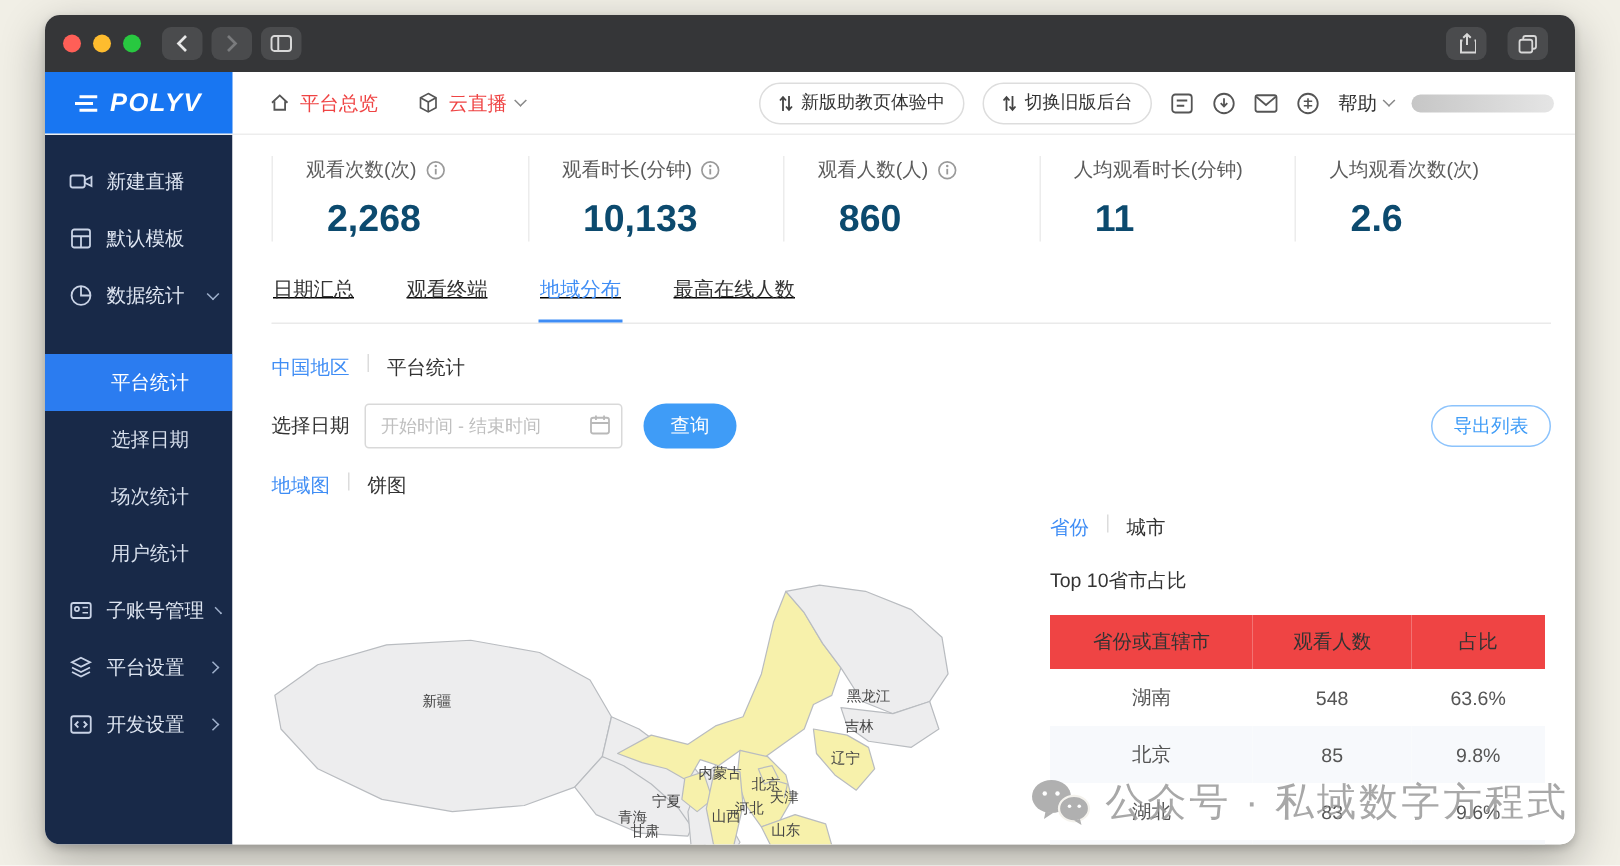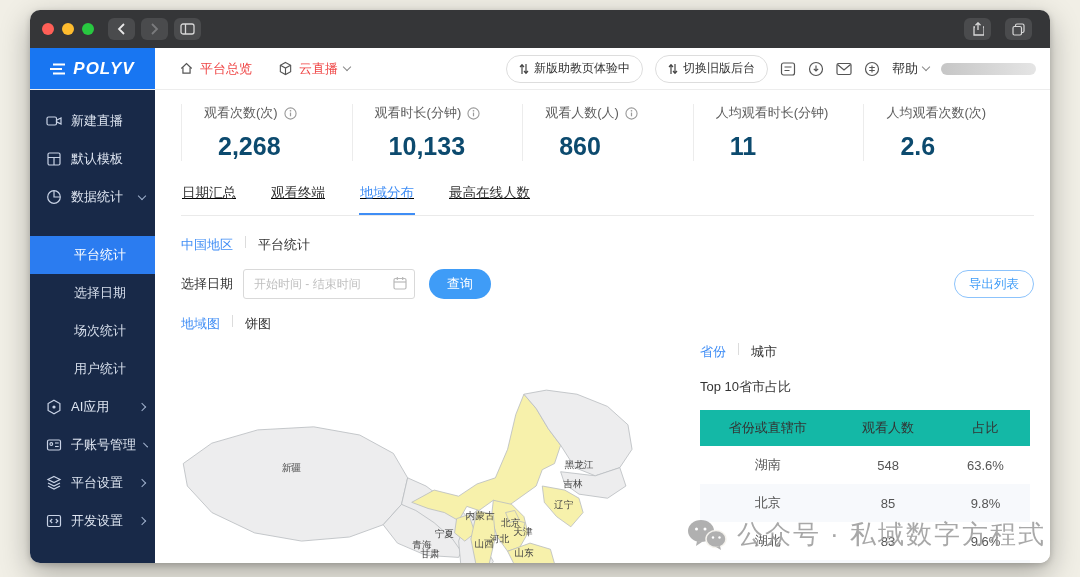--- a/index.html
+++ b/index.html
@@ -81,21 +81,21 @@
   .view-row { margin-top:16px; }
 
   
   .content-row { position:relative; flex:1; margin-top:4px; }
   .map-wrap { position:absolute; left:-10px; top:44px; width:510px; height:210px; }
   .map-wrap text { font-size:9.5px; fill:#444; text-anchor:middle; }
 
   .panel { position:absolute; right:4px; top:6px; width:330px; }
   .panel-title { margin-top:17px; font-size:13px; color:#333; }
   table.rank { margin-top:14px; width:100%; border-collapse:collapse; font-size:13px; text-align:center; }
-  table.rank th { height:36px; background:#14b8a6; color:#333; font-weight:normal; }
+  table.rank th { height:36px; background:#ef4444; color:#333; font-weight:normal; }
   table.rank td { height:38px; color:#555; }
   table.rank tbody tr:nth-child(even) { background:#f7f9fc; }
 
   
   .watermark { position:absolute; right:4px; bottom:11px; display:flex; align-items:center; gap:10px;
                color:#999; opacity:.85; font-size:26px; letter-spacing:2px; z-index:40; pointer-events:none;text-align:center; }
 </style>
 </head>
 <body>
 
@@ -246,28 +246,20 @@
       <div class="sub-item">
         <span>选择日期</span>
       </div>
       <div class="sub-item">
         <span>场次统计</span>
       </div>
       <div class="sub-item">
         <span>用户统计</span>
       </div>
 
-      <div class="side-item">
-        <svg width="16" height="16" viewBox="0 0 16 16">
-          <path d="M8 1.2l5.9 3.4v6.8L8 14.8l-5.9-3.4V4.6z" fill="none" stroke="#c9d3e6" stroke-width="1.2"></path>
-          <circle cx="8" cy="8" r="1.6" fill="#c9d3e6"></circle>
-        </svg>
-        <span class="lbl">AI应用</span>
-        <span class="arr chev right light"></span>
-      </div>
       <div class="side-item">
         <svg width="16" height="16" viewBox="0 0 16 16">
           <rect x="1.5" y="3" width="13" height="10" rx="1.5" fill="none" stroke="#c9d3e6" stroke-width="1.2"></rect>
           <circle cx="5.3" cy="7" r="1.4" fill="none" stroke="#c9d3e6" stroke-width="1.1"></circle>
           <line x1="9" y1="6" x2="12.7" y2="6" stroke="#c9d3e6" stroke-width="1.1"></line>
           <line x1="9" y1="9.5" x2="12.7" y2="9.5" stroke="#c9d3e6" stroke-width="1.1"></line>
         </svg>
         <span class="lbl">子账号管理</span>
         <span class="arr chev right light"></span>
       </div>

